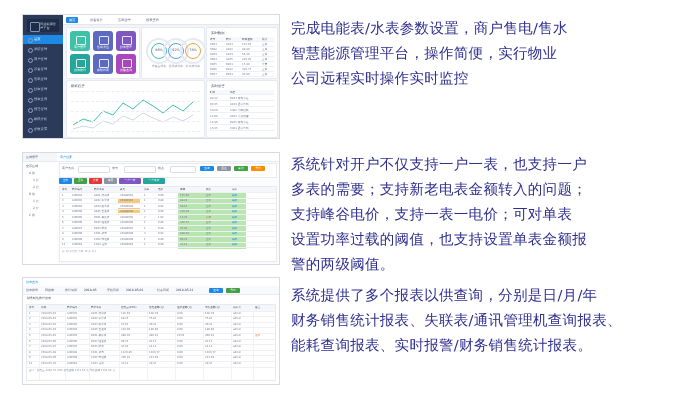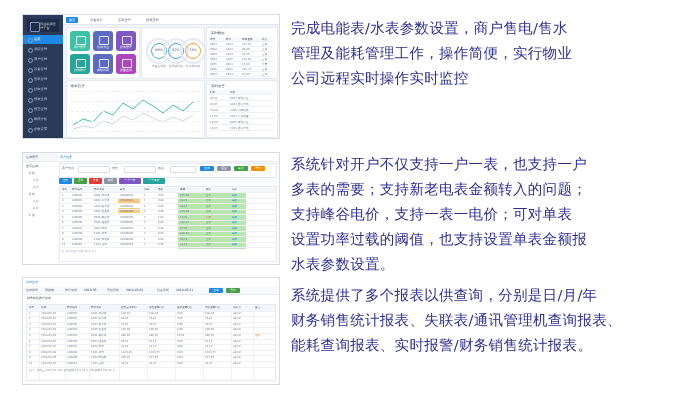--- a/index.html
+++ b/index.html
@@ -780,24 +780,24 @@
         <span class="s3-cell" style="left:206px;">admin</span>
         <span class="s3-cell" style="left:228px;"></span>
       </div>
       <div class="s3-row" style="top:63px; border-bottom:none;">
         <span class="s3-cell" style="left:2px; color:#8a90a2;">合计：售电量 2416.70 kWh   售电金额 2311.66 元   实收金额 2291.66 元</span>
       </div>
     </div>
   </div>
 
   <div class="desc desc-1">完成电能表/水表参数设置，商户售电/售水
-管理及能耗管理工作，操作简便，实行物业
+智慧能源管理平台，操作简便，实行物业
 公司远程实时操作实时监控</div>
   <div class="desc desc-2">系统针对开户不仅支持一户一表，也支持一户
 多表的需要；支持新老电表金额转入的问题；
 支持峰谷电价，支持一表一电价；可对单表
 设置功率过载的阈值，也支持设置单表金额报
-水表参数设置。</div>
+警的两级阈值。</div>
   <div class="desc desc-3">系统提供了多个报表以供查询，分别是日/月/年
 财务销售统计报表、失联表/通讯管理机查询报表、
 能耗查询报表、实时报警/财务销售统计报表。</div>
 
 </div>
 
 </body></html>

